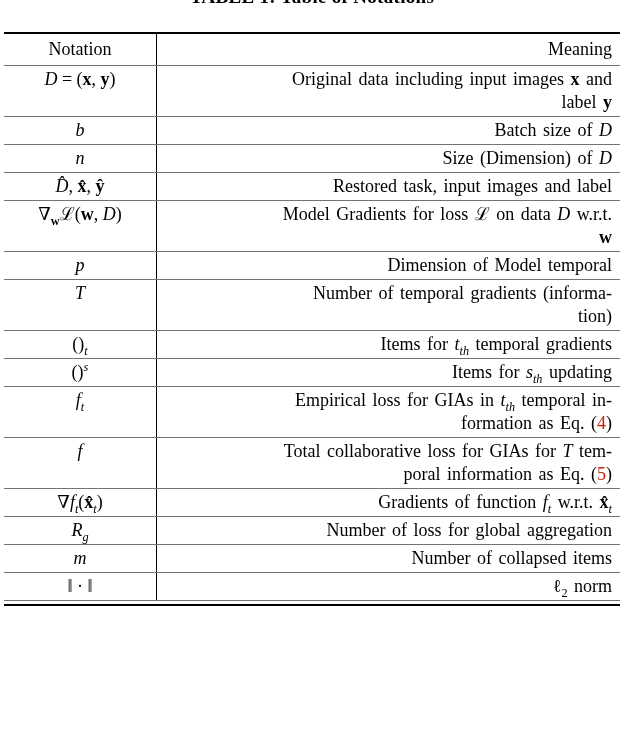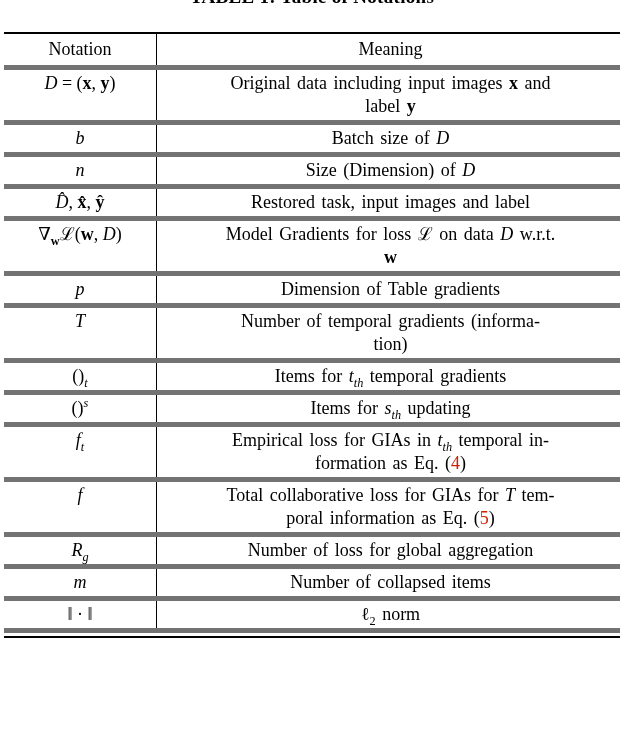--- a/index.html
+++ b/index.html
@@ -37,32 +37,32 @@
     border-bottom: 2px solid #000;
     padding-bottom: 3px;
   }
   table {
     width: 100%;
     border-collapse: collapse;
     font-size: 18px;
     table-layout: fixed;
   }
   th, td {
-    border-bottom: 5px solid #737373;
+    border-bottom: 1px solid #737373;
     vertical-align: top;
     line-height: 23px;
     padding: 2px 8px;
   }
   th.c-not, td.c-not {
     width: 136px;
     border-right: 1px solid #000;
     text-align: center;
   }
   th.c-mean, td.c-mean {
-    text-align: center;
+    text-align: right;
     padding-left: 12px;
     padding-right: 8px;
     word-spacing: 2px;
   }
   thead th {
     font-weight: 400;
     padding-top: 4px;
     padding-bottom: 4px;
   }
   sub, sup {
@@ -118,21 +118,21 @@
   </tr>
 
 
   <tr>
     <td class="c-not">∇<sub><b>w</b></sub>ℒ(<b>w</b>, <i class="cal">D</i>)</td>
     <td class="c-mean">Model Gradients for loss ℒ on data <i class="cal">D</i> w.r.t.<br><b>w</b></td>
   </tr>
 
   <tr>
     <td class="c-not"><i>p</i></td>
-    <td class="c-mean">Dimension of Table gradients</td>
+    <td class="c-mean">Dimension of Model temporal</td>
   </tr>
 
   <tr>
     <td class="c-not"><i>T</i></td>
     <td class="c-mean">Number of temporal gradients (informa-<br>tion)</td>
   </tr>
 
   <tr>
     <td class="c-not">()<sub><i>t</i></sub></td>
     <td class="c-mean">Items for <i>t</i><sub><i>th</i></sub> temporal gradients</td>
@@ -147,20 +147,24 @@
     <td class="c-not"><i>f</i><sub><i>t</i></sub></td>
     <td class="c-mean">Empirical loss for GIAs in <i>t</i><sub><i>th</i></sub> temporal in-<br>formation as Eq. (<span class="ref">4</span>)</td>
   </tr>
 
 
   <tr>
     <td class="c-not"><i>f</i></td>
     <td class="c-mean">Total collaborative loss for GIAs for <i>T</i> tem-<br>poral information as Eq. (<span class="ref">5</span>)</td>
   </tr>
 
+  <tr>
+    <td class="c-not">∇<i>f</i><sub><i>t</i></sub>(<b>x̂</b><sub><i>t</i></sub>)</td>
+    <td class="c-mean">Gradients of function <i>f</i><sub><i>t</i></sub> w.r.t. <b>x̂</b><sub><i>t</i></sub></td>
+  </tr>
 
   <tr>
     <td class="c-not"><i>R</i><sub><i>g</i></sub></td>
     <td class="c-mean">Number of loss for global aggregation</td>
   </tr>
 
 
   <tr>
     <td class="c-not"><i>m</i></td>
     <td class="c-mean">Number of collapsed items</td>

